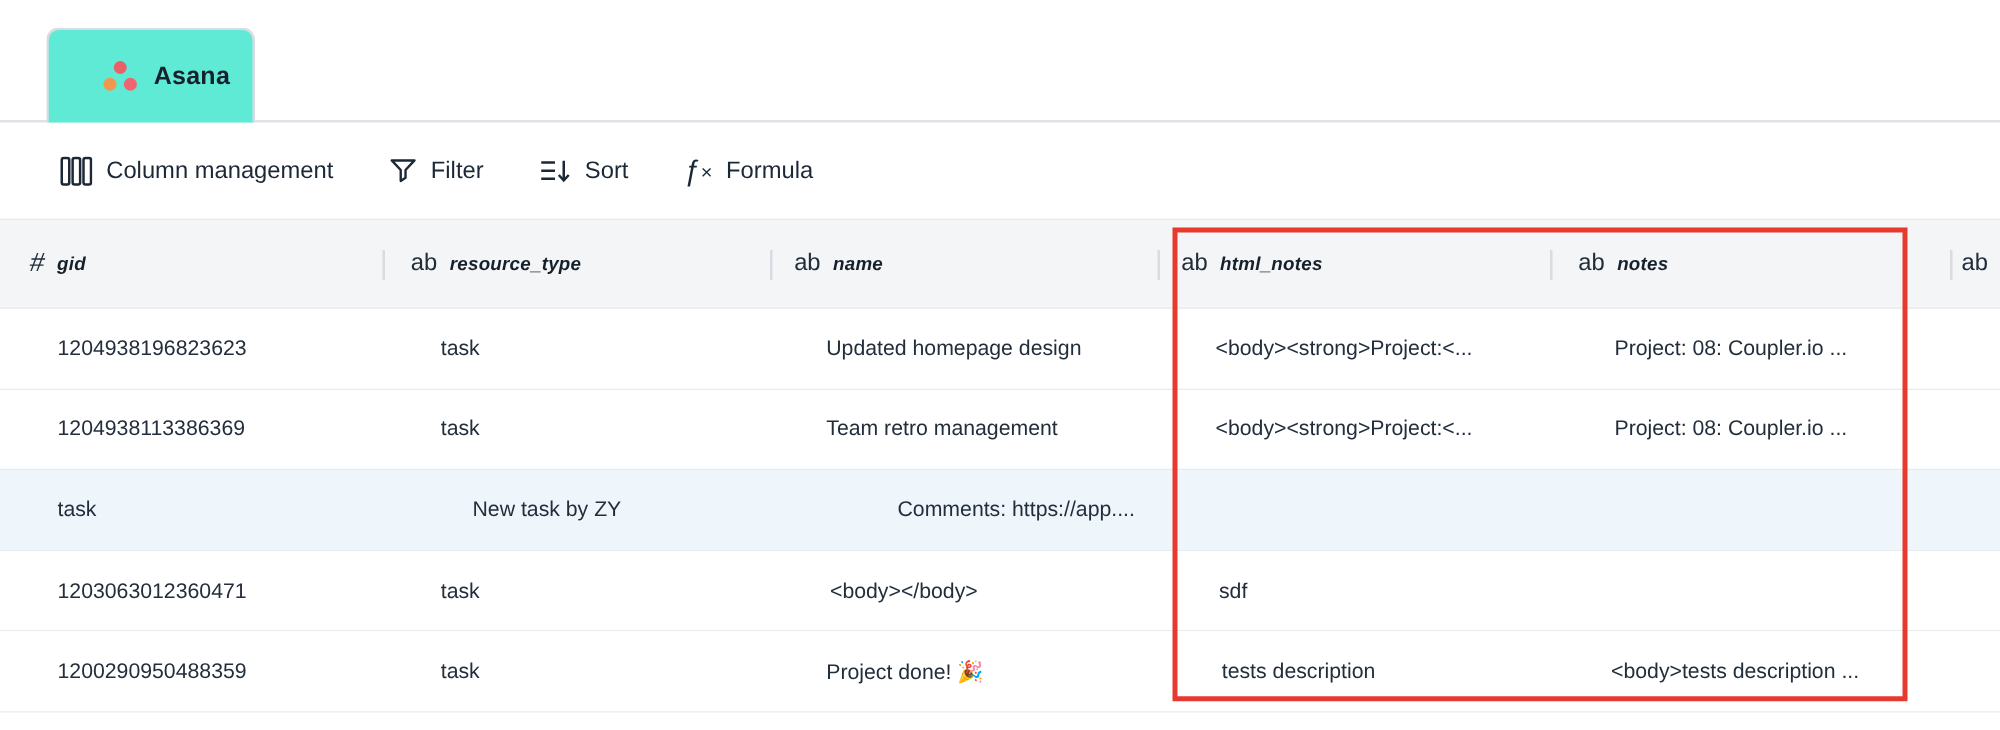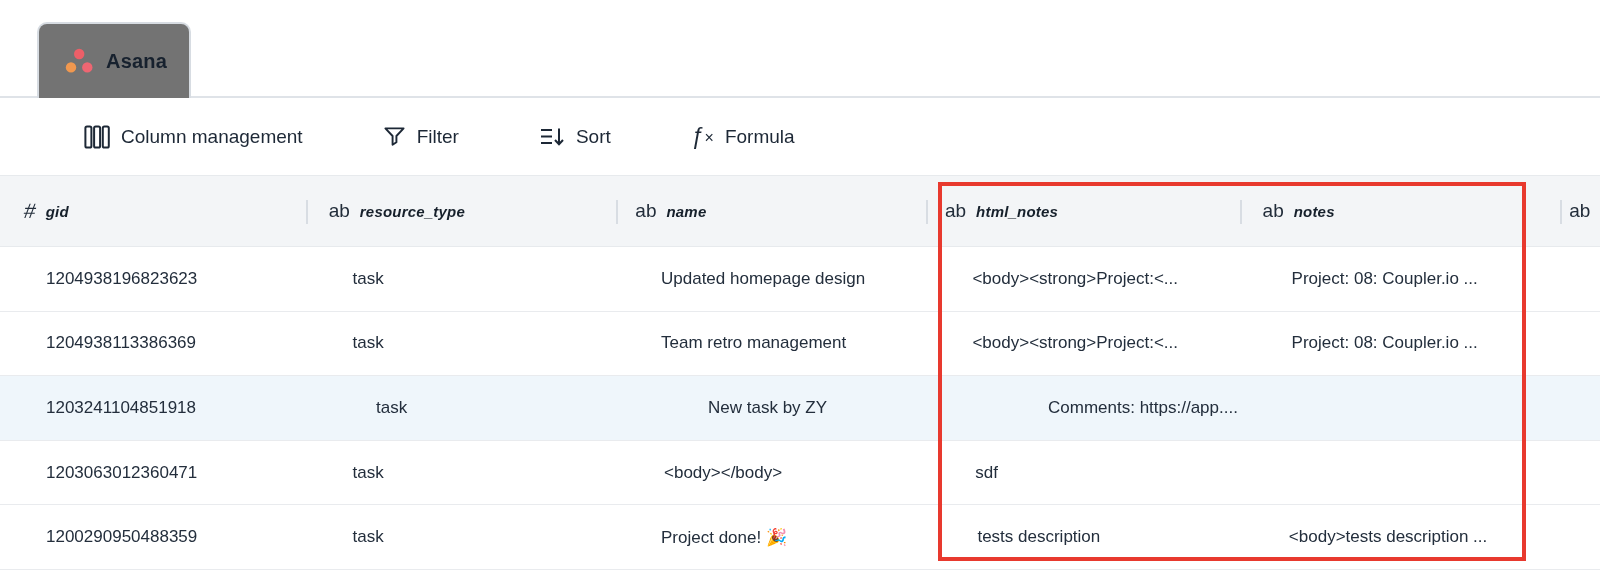--- a/index.html
+++ b/index.html
@@ -4,32 +4,32 @@
 <style>
   html,body{margin:0;padding:0;}
   body{
     width:1600px;height:584px;background:#ffffff;position:relative;overflow:hidden;
     font-family:"Liberation Sans",sans-serif;color:#212c39;
     -webkit-font-smoothing:antialiased;
   }
   
   .tabbar{position:relative;height:96px;border-bottom:2px solid #dfe3e8;background:#fff;}
   .tab{
-    position:absolute;left:37px;bottom:-2px;height:76px;width:154px;
-    background:#737373;border:2px solid #d7dce2;border-bottom:none;
+    position:absolute;left:37px;bottom:-2px;height:76px;width:167px;
+    background:#5eead4;border:2px solid #d7dce2;border-bottom:none;
     border-radius:10px 10px 0 0;box-sizing:border-box;
-    display:flex;align-items:center;gap:13px;padding-left:26px;cursor:pointer;
+    display:flex;align-items:center;gap:13px;padding-left:43px;cursor:pointer;
   }
   .tab-label{font-size:20px;font-weight:700;color:#17212e;letter-spacing:.2px;}
   
   .toolbar{
     height:78px;border-bottom:1px solid #e7eaed;background:#fff;
     display:flex;align-items:center;padding-left:48px;gap:44px;box-sizing:border-box;
   }
-  .tool{display:flex;align-items:center;gap:11px;font-size:19px;color:#1d2836;cursor:pointer;white-space:nowrap;margin-left:36px;}
+  .tool{display:flex;align-items:center;gap:11px;font-size:19px;color:#1d2836;cursor:pointer;white-space:nowrap;}
   .tool svg{display:block;}
   .fx{font-size:21px;color:#1d2836;display:flex;align-items:baseline;gap:1px;}
   .fx .f{font-style:italic;font-size:23px;line-height:1;}
   .fx .x{font-size:16px;line-height:1;transform:translateY(-1px);}
   
   .table{position:relative;}
   .thead{
     height:71px;background:#f3f5f7;display:flex;position:relative;
     border-bottom:1px solid #e7eaed;box-sizing:border-box;
   }
@@ -152,21 +152,20 @@
     <div class="trow">
       <div class="td c0">1204938113386369</div>
       <div class="td c1">task</div>
       <div class="td c2">Team retro management</div>
       <div class="td c3">&lt;body&gt;&lt;strong&gt;Project:&lt;...</div>
       <div class="td c4">Project: 08: Coupler.io ...</div>
       <div class="td c5"></div>
     </div>
 
     <div class="trow hl">
-      <div class="td c0">1203241104851918</div>
       <div class="td c1">task</div>
       <div class="td c2">New task by ZY</div>
       <div class="td c4">Comments: https://app....</div>
       <div class="td c5"></div>
     </div>
 
     <div class="trow">
       <div class="td c0">1203063012360471</div>
       <div class="td c1">task</div>
       <div class="td c3">&lt;body&gt;&lt;/body&gt;</div>

